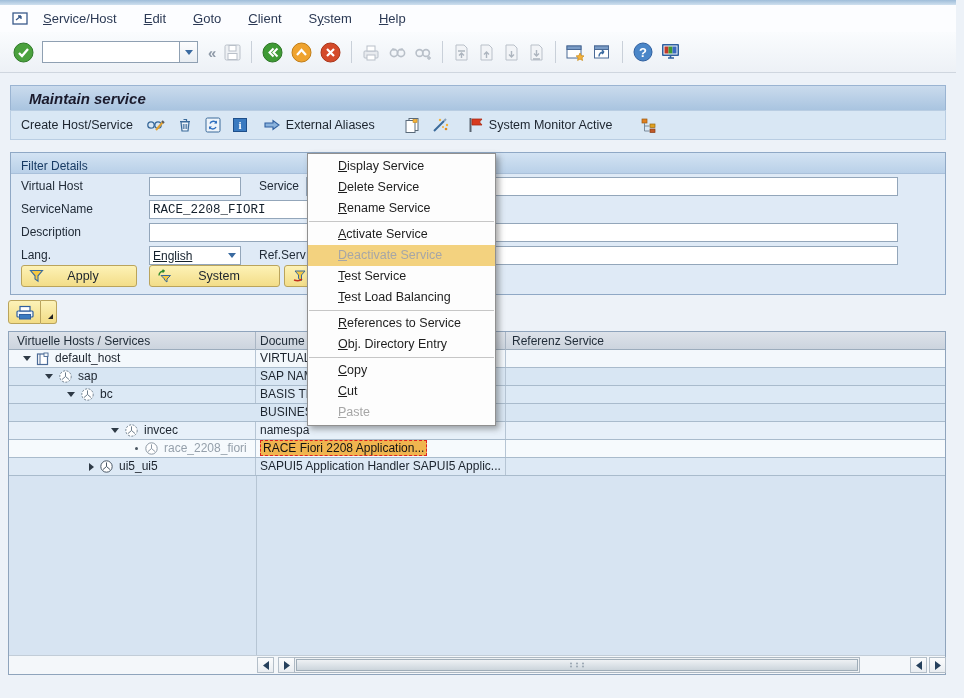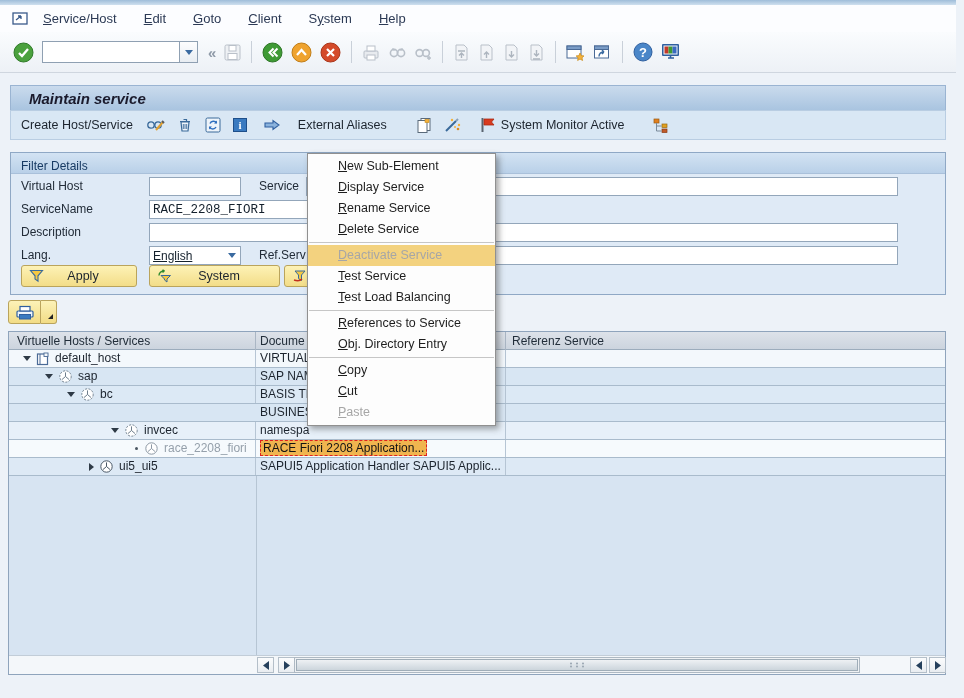--- a/index.html
+++ b/index.html
@@ -279,21 +279,21 @@
       <svg width="16" height="16">
           <rect x="1.5" y="1.5" width="13" height="13" fill="#3a7ac0" stroke="#1f4f8a"></rect>
           <text x="8" y="12" text-anchor="middle" font-size="11" font-family="Liberation Serif" font-weight="bold" fill="#fff">i</text>
         </svg>
     </span>
     <span class="app-ico" style="margin-left:10px">
       <svg width="18" height="14">
           <path d="M2 5h8V2.5L16 7l-6 4.5V9H2z" fill="#8ab2dc" stroke="#2f5f9f" stroke-width="1.1"></path>
         </svg>
     </span>
-    <span class="app-label" style="margin-left:12px">External Aliases</span>
+    <span class="app-label" style="margin-left:0">External Aliases</span>
     <span class="app-ico" style="margin-left:22px">
       <svg width="18" height="18">
           <rect x="6" y="2.5" width="9" height="12" fill="#fff" stroke="#5a6a7a"></rect>
           <rect x="3" y="4.5" width="9" height="12" fill="#fff" stroke="#5a6a7a"></rect>
           <rect x="10" y="3.5" width="4" height="3" fill="#f4b13a" stroke="#c78a1a" stroke-width=".6"></rect>
         </svg>
     </span>
     <span class="app-ico">
       <svg width="19" height="18">
           <path d="M3 15L13 5" stroke="#3a6a9a" stroke-width="2"></path>
@@ -530,25 +530,25 @@
       </span>
       <span class="sc-btn" style="left:920px">
         <svg width="8" height="9">
             <path d="M1 0v9l6-4.5z" fill="#25405c"></path>
           </svg>
       </span>
     </div>
   </div>
 
   <div id="ctxmenu" class="abs">
-    <div class="mi"><span class="m">N</span><span>ew Sub-Element</span></div>
     <div class="mi"><span class="m">D</span><span>isplay Service</span></div>
+    <div class="mi"><span class="m">D</span><span>elete Service</span></div>
     <div class="mi"><span class="m">R</span><span>ename Service</span></div>
-    <div class="mi"><span class="m">D</span><span>elete Service</span></div>
     <div class="msep"></div>
+    <div class="mi"><span class="m">A</span><span>ctivate Service</span></div>
     <div class="mi hl disabled"><span class="m">D</span><span>eactivate Service</span></div>
     <div class="mi"><span class="m">T</span><span>est Service</span></div>
     <div class="mi"><span class="m">T</span><span>est Load Balancing</span></div>
     <div class="msep"></div>
     <div class="mi"><span class="m">R</span><span>eferences to Service</span></div>
     <div class="mi"><span class="m">O</span><span>bj. Directory Entry</span></div>
     <div class="msep"></div>
     <div class="mi"><span class="m">C</span><span>opy</span></div>
     <div class="mi"><span class="m">C</span><span>ut</span></div>
     <div class="mi disabled"><span class="m">P</span><span>aste</span></div>

